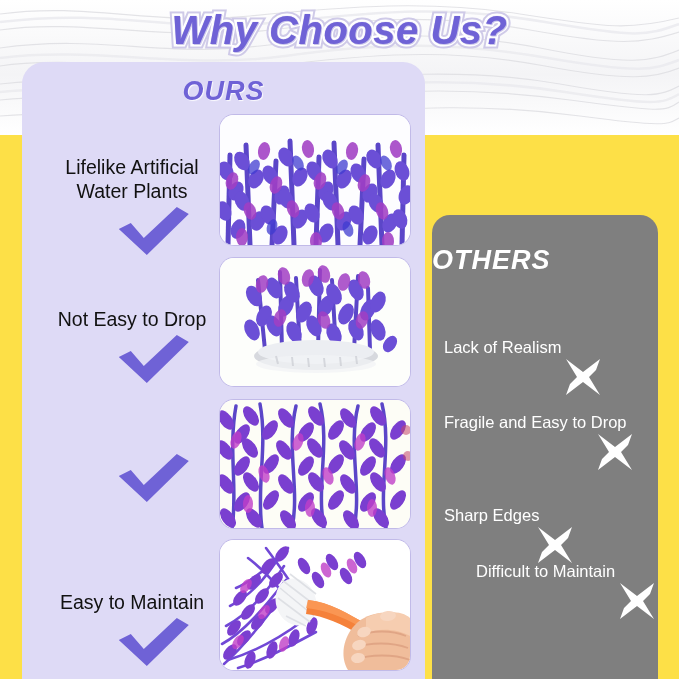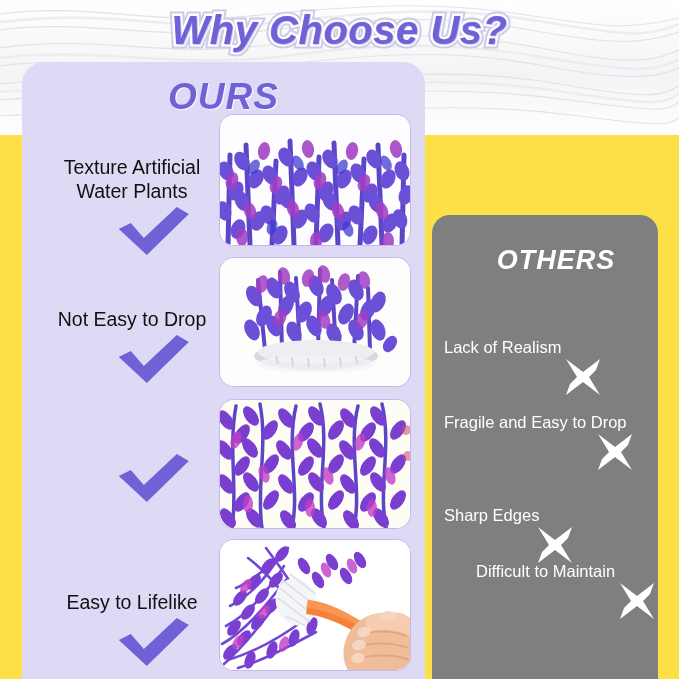--- a/index.html
+++ b/index.html
@@ -79,21 +79,21 @@
     background: #dedaf6;
     border-radius: 22px 22px 0 0;
     z-index: 2;
   }
   .ours-heading {
     position: absolute;
     left: 0;
     top: 14px;
     width: 403px;
     text-align: center;
-    font-size: 37px;
+    font-size: 27px;
     font-weight: bold;
     font-style: italic;
     letter-spacing: 1px;
     color: #6f62d6;
     text-shadow: 1px 1px 1px rgba(255,255,255,0.9);
   }
 
   
   .feature {
     position: absolute;
@@ -138,21 +138,20 @@
     height: 472px;
     background: #7f7f7f;
     border-radius: 18px 18px 0 0;
     z-index: 3;
   }
   .others-heading {
     position: absolute;
     left: 0;
     top: 30px;
     width: 248px;
-    text-align: center;
     font-size: 27px;
     font-weight: bold;
     font-style: italic;
     letter-spacing: 1px;
     color: #ffffff;
   }
   .con {
     position: absolute;
     left: 0;
     width: 253px;
@@ -207,21 +206,21 @@
 
   <div class="main-title-shadow">Why Choose Us?</div>
   <div class="main-title">Why Choose Us?</div>
 
   <div class="ours-panel">
 
     <div class="ours-heading">OURS</div>
 
     <div class="feature" style="top:93px;">
       <div class="feature-label">
-        <span>Texture Artificial</span><br>
+        <span>Lifelike Artificial</span><br>
         <span>Water Plants</span>
       </div>
       <div class="check-wrap">
         <svg width="90" height="52" viewBox="0 0 90 52">
           <path d="M12 24 L24 18 L37 33 L70 2 L82 9 L40 50 Z" fill="#6f62d6"></path>
         </svg>
       </div>
     </div>
 
     <div class="feature" style="top:245px;">
@@ -238,21 +237,21 @@
     <div class="feature" style="top:388px;">
       <div class="check-wrap">
         <svg width="90" height="52" viewBox="0 0 90 52">
           <path d="M12 24 L24 18 L37 33 L70 2 L82 9 L40 50 Z" fill="#6f62d6"></path>
         </svg>
       </div>
     </div>
 
     <div class="feature" style="top:528px;">
       <div class="feature-label">
-        <span>Easy to Lifelike</span>
+        <span>Easy to Maintain</span>
       </div>
       <div class="check-wrap">
         <svg width="90" height="52" viewBox="0 0 90 52">
           <path d="M12 24 L24 18 L37 33 L70 2 L82 9 L40 50 Z" fill="#6f62d6"></path>
         </svg>
       </div>
     </div>
 
     <div class="thumb" style="left:198px; top:53px; width:190px; height:130px;">
       <svg width="190" height="130" viewBox="0 0 190 130">

